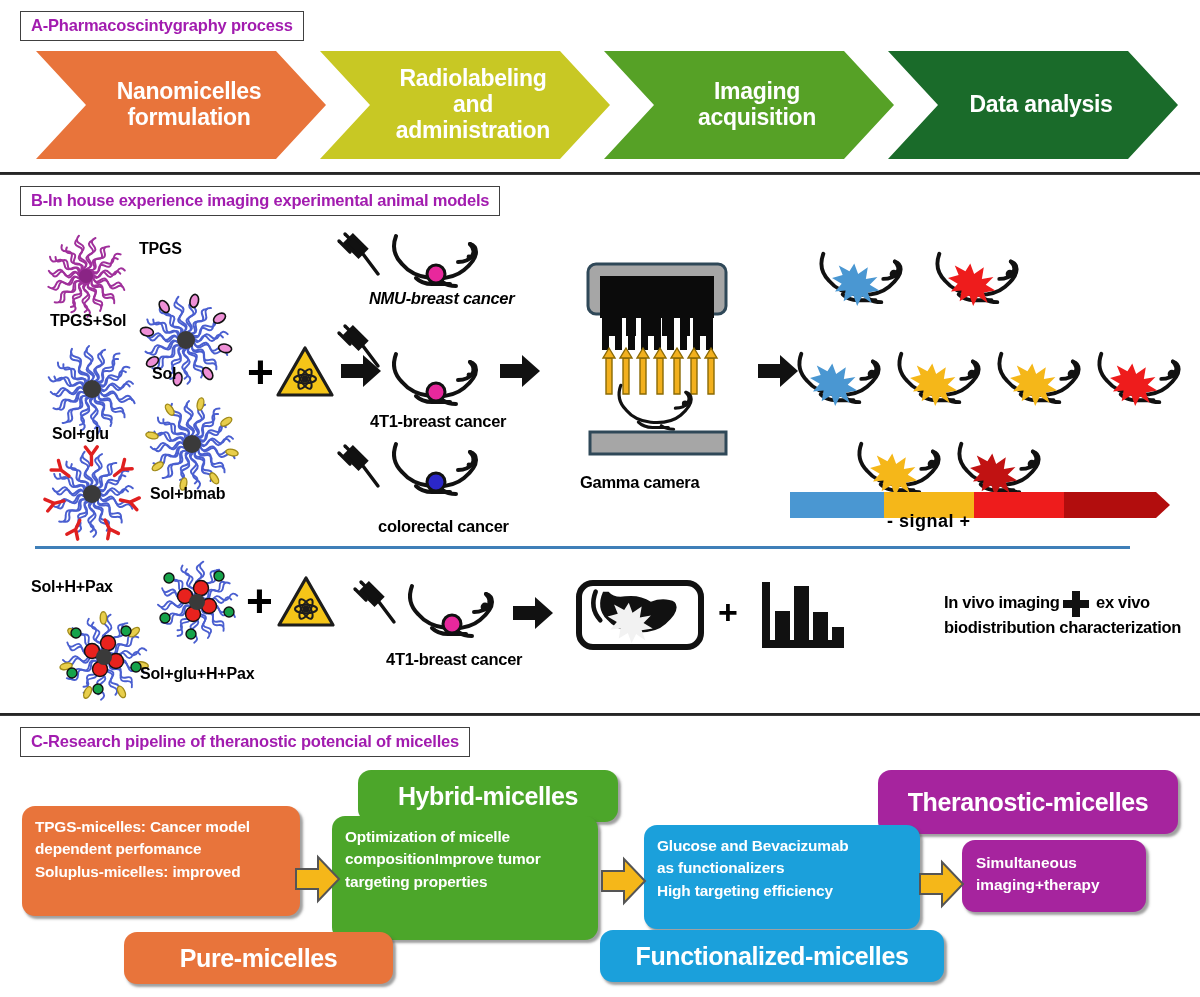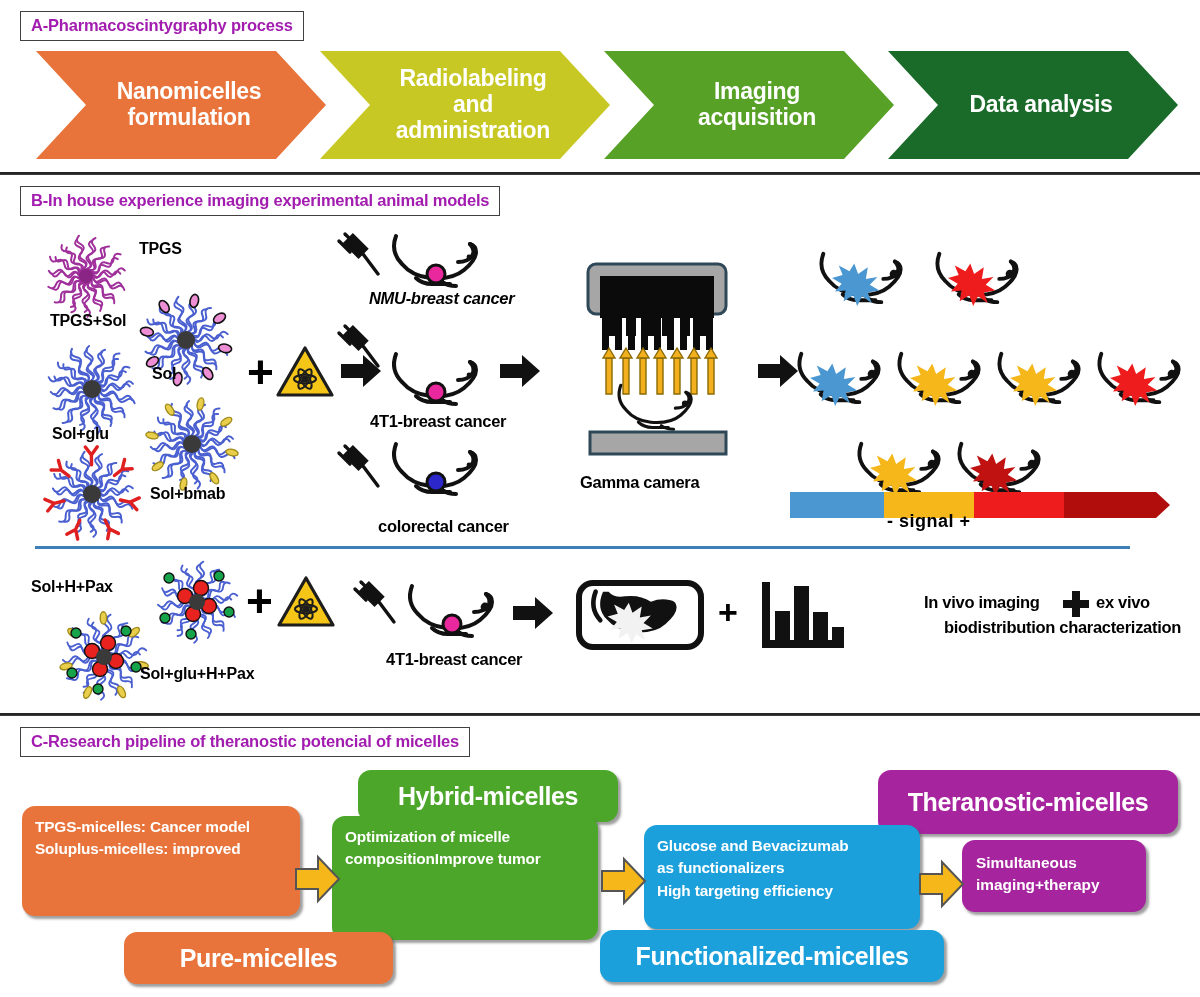--- a/index.html
+++ b/index.html
@@ -676,21 +676,21 @@
   <g fill="#111">
     <rect x="0" y="4" width="8" height="66"></rect>
     <rect x="0" y="62" width="82" height="8"></rect>
     <rect x="13" y="33" width="15" height="29"></rect>
     <rect x="32" y="8" width="15" height="54"></rect>
     <rect x="51" y="34" width="15" height="28"></rect>
     <rect x="70" y="49" width="12" height="13"></rect>
   </g>
 </svg>
 
-<div class="cap" style="left:924px;top:593px;font-size:16.5px;">
+<div class="cap" style="left:944px;top:593px;font-size:16.5px;">
   <span>In vivo imaging</span>
 </div>
 <svg class="abs" style="left:1063px;top:591px;" width="26" height="26" viewBox="0 0 26 26">
   <polygon fill="#111" points="9,0 17,0 17,9 26,9 26,17 17,17 17,26 9,26 9,17 0,17 0,9 9,9"></polygon>
 </svg>
 <div class="cap" style="left:1096px;top:593px;font-size:16.5px;">ex vivo</div>
 <div class="cap" style="left:916px;top:618px;font-size:16.5px;margin-left:28px;">biodistribution characterization</div>
 
 <div class="hrule" style="top:713px;"></div>
 
@@ -698,26 +698,28 @@
 
 <div class="cbox label" style="left:358px;top:770px;width:260px;height:52px;background:#4CA62A;z-index:3;">
   <span>Hybrid-micelles</span>
 </div>
 <div class="cbox label" style="left:878px;top:770px;width:300px;height:64px;background:#A6249E;z-index:3;">
   <span>Theranostic-micelles</span>
 </div>
 
 <div class="cbox body" style="left:22px;top:806px;width:278px;height:110px;background:#E8743B;z-index:4;">
   <div>TPGS-micelles: Cancer model</div>
+  <div>dependent perfomance</div>
   <div>Soluplus-micelles: improved</div>
 </div>
 
 <div class="cbox body" style="left:332px;top:816px;width:266px;height:124px;background:#4CA62A;z-index:4;">
   <div>Optimization of micelle</div>
   <div>compositionImprove tumor</div>
+  <div>targeting properties</div>
 </div>
 
 <div class="cbox body" style="left:644px;top:825px;width:276px;height:104px;background:#1BA0DB;z-index:4;">
   <div>Glucose and Bevacizumab</div>
   <div>as functionalizers</div>
   <div>High targeting efficiency</div>
 </div>
 
 <div class="cbox small" style="left:962px;top:840px;width:184px;height:72px;background:#A6249E;z-index:4;">
   <div>Simultaneous</div>

